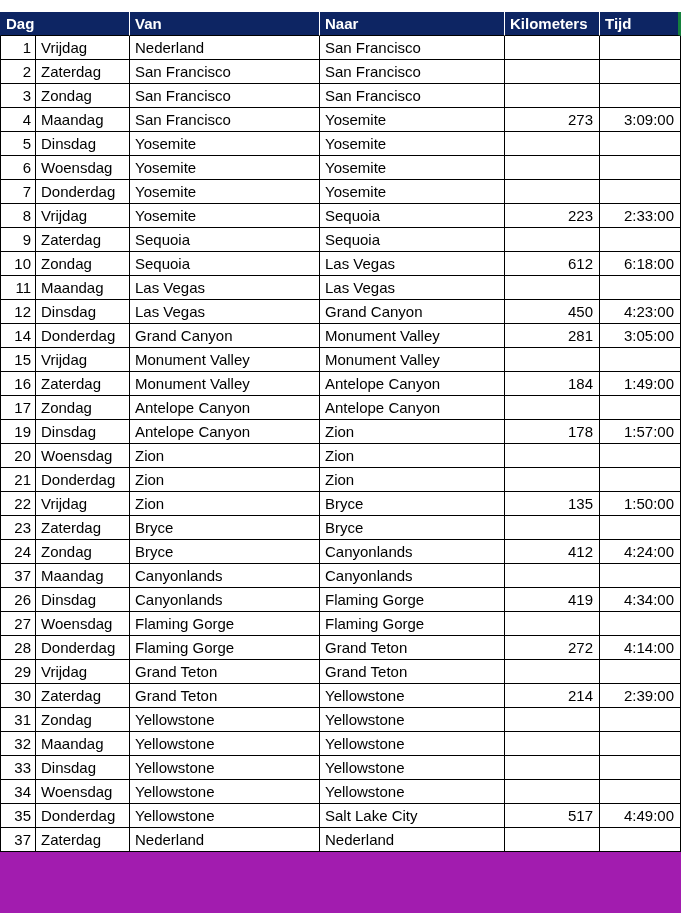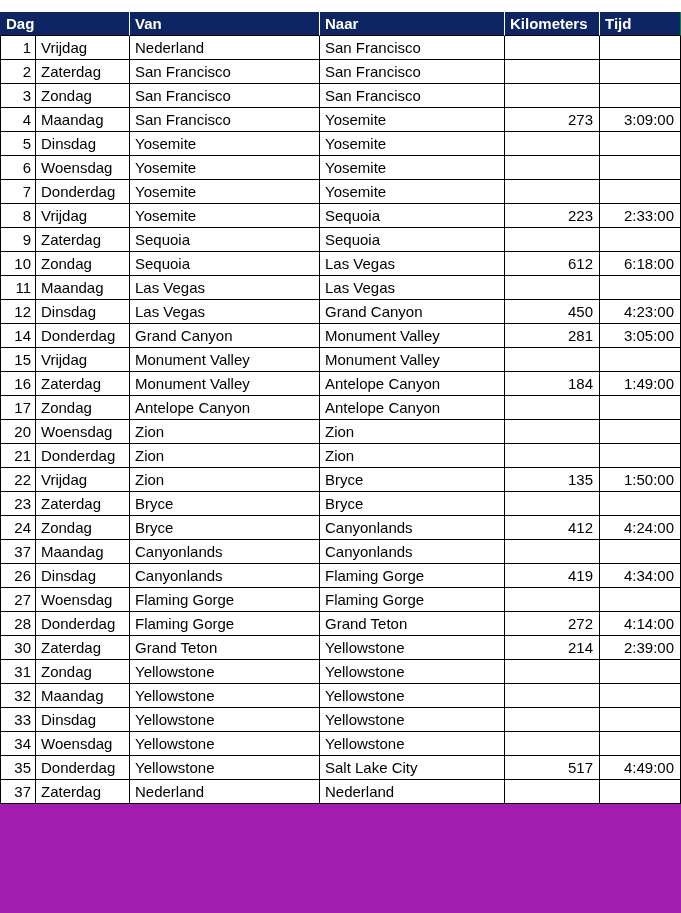--- a/index.html
+++ b/index.html
@@ -24,21 +24,21 @@
   thead th {
     background: #0D2563;
     color: #ffffff;
     font-weight: bold;
     text-align: left;
     padding-left: 5px;
     border-right: 1px solid #ffffff;
     border-bottom: 1px solid #000000;
   }
   thead th:first-child { border-left: 1px solid #0D2563; }
-  thead th:last-child { border-right: 1px solid #15803d; }
+  thead th:last-child { border-right: 3px solid #15803d; }
   tbody td {
     color: #000000;
     border-right: 1px solid #000000;
     border-bottom: 1px solid #000000;
     background: #ffffff;
   }
   tbody td:first-child { border-left: 1px solid #000000; }
   td.num { text-align: right; padding-right: 4px; }
   td.text { text-align: left; padding-left: 5px; }
   td.rnum { text-align: right; padding-right: 6px; }
@@ -188,20 +188,28 @@
         </tr>
         <tr>
           <td class="num">17</td>
           <td class="text">Zondag</td>
           <td class="text">Antelope Canyon</td>
           <td class="text">Antelope Canyon</td>
           <td class="rnum"></td>
           <td class="rnum"></td>
         </tr>
         <tr>
+          <td class="num">19</td>
+          <td class="text">Dinsdag</td>
+          <td class="text">Antelope Canyon</td>
+          <td class="text">Zion</td>
+          <td class="rnum">178</td>
+          <td class="rnum">1:57:00</td>
+        </tr>
+        <tr>
           <td class="num">20</td>
           <td class="text">Woensdag</td>
           <td class="text">Zion</td>
           <td class="text">Zion</td>
           <td class="rnum"></td>
           <td class="rnum"></td>
         </tr>
         <tr>
           <td class="num">21</td>
           <td class="text">Donderdag</td>
@@ -258,20 +266,28 @@
           <td class="rnum"></td>
           <td class="rnum"></td>
         </tr>
         <tr>
           <td class="num">28</td>
           <td class="text">Donderdag</td>
           <td class="text">Flaming Gorge</td>
           <td class="text">Grand Teton</td>
           <td class="rnum">272</td>
           <td class="rnum">4:14:00</td>
+        </tr>
+        <tr>
+          <td class="num">29</td>
+          <td class="text">Vrijdag</td>
+          <td class="text">Grand Teton</td>
+          <td class="text">Grand Teton</td>
+          <td class="rnum"></td>
+          <td class="rnum"></td>
         </tr>
         <tr>
           <td class="num">30</td>
           <td class="text">Zaterdag</td>
           <td class="text">Grand Teton</td>
           <td class="text">Yellowstone</td>
           <td class="rnum">214</td>
           <td class="rnum">2:39:00</td>
         </tr>
         <tr>

